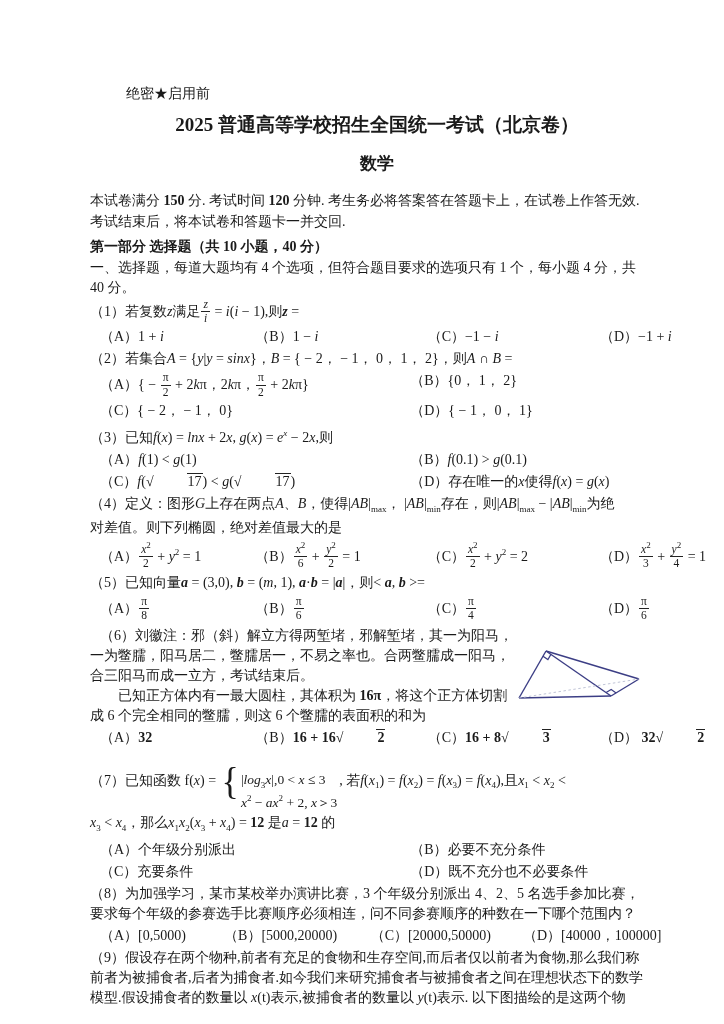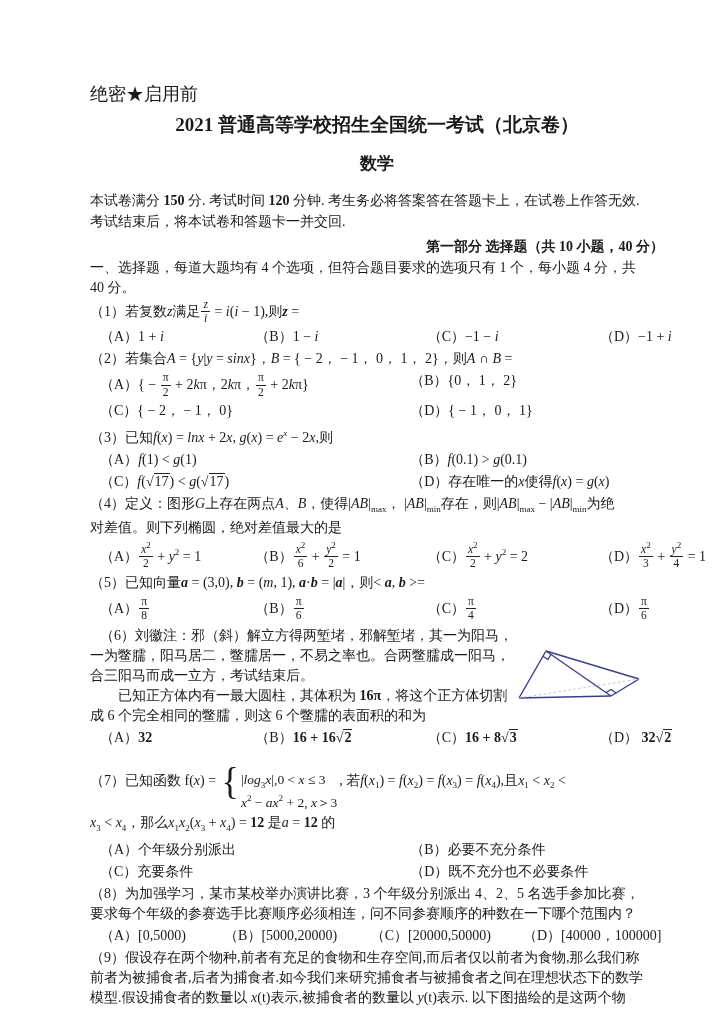--- a/index.html
+++ b/index.html
@@ -3,54 +3,54 @@
 <meta charset="utf-8">
 <style>
   html,body{margin:0;padding:0;}
   body{
     width:724px;height:1024px;background:#ffffff;color:#1a1a1a;
     font-family:"Liberation Serif","DejaVu Serif",serif;
     overflow:hidden;position:relative;
   }
   .page{padding:84px 60px 0 90px;width:574px;position:relative;}
   .line{font-size:14px;line-height:20px;white-space:nowrap;}
-  .classified{font-size:18px;margin-bottom:6px;}
+  .classified{font-size:14px;margin-bottom:6px;margin-left:36px;}
   .title{text-align:center;font-size:19px;font-weight:700;line-height:26px;margin:8px 0 14px 0;white-space:nowrap;}
   .subject{text-align:center;font-size:17px;font-weight:600;line-height:24px;margin:0 0 14px 0;}
   .inst{font-size:14px;line-height:21px;white-space:nowrap;}
-  .sechead{text-align:right;font-size:14px;font-weight:600;line-height:22px;margin-top:4px;}
+  .sechead{text-align:left;font-size:14px;font-weight:600;line-height:22px;margin-top:4px;}
   .stem{padding-left:10px;margin-top:4px;}
   .cont{padding-left:0;}
   .ind2{text-indent:28px;}
   .opts{display:grid;padding-left:10px;margin:2px 0;}
   .opts .opt{font-size:14px;line-height:20px;white-space:nowrap;}
   .g4{grid-template-columns:24% 27% 27% 22%;gap:20px;}
   .g2{grid-template-columns:55% 45%;}
   .g8{grid-template-columns:22% 26% 27% 25%;}
   
   i{font-style:italic;}
   sup{font-size:9px;}
   sub{font-size:9px;}
   .fr{display:inline-block;vertical-align:-0.55em;text-align:center;font-size:11.5px;line-height:1.15;margin:0 1px;}
   .fr .n{display:block;border-bottom:1px solid #222;padding:0 2px;}
   .fr .d{display:block;}
   .sq{white-space:nowrap;}
-  .sq .so{border-top:1px solid #222;padding:0 1px;}
+  .sq .so{border-top:1px solid #222;padding:0 1px;margin-left:33px;}
   .cases{display:inline-flex;align-items:center;vertical-align:middle;margin:0 2px;}
   .cb{font-size:36px;font-weight:300;line-height:0.85;margin-right:2px;transform:scaleY(1.05);}
   .cr{display:inline-flex;flex-direction:column;font-size:13.5px;line-height:1.5;margin-top:20px;}
   .q6wrap{position:relative;}
   .fig{position:absolute;right:-10px;top:-10px;}
 </style>
 </head>
 <body>
 
 <div class="page">
   <div class="classified line">绝密★启用前</div>
-  <div class="title">2021 普通高等学校招生全国统一考试（北京卷）</div>
+  <div class="title">2025 普通高等学校招生全国统一考试（北京卷）</div>
   <div class="subject">数学</div>
   <div class="inst">本试卷满分 <b>150</b> 分. 考试时间 <b>120</b> 分钟. 考生务必将答案答在答题卡上，在试卷上作答无效.</div>
   <div class="inst">考试结束后，将本试卷和答题卡一并交回.</div>
   <div class="sechead">第一部分 选择题（共 <b>10</b> 小题，<b>40</b> 分）</div>
   <div class="line">一、选择题，每道大题均有 4 个选项，但符合题目要求的选项只有 1 个，每小题 4 分，共</div>
   <div class="line">40 分。</div>
   <div id="doc-body">
       <div class="line ">（1）若复数<i>z</i>满足<span class="fr"><span class="n"><i>z</i></span><span class="d"><i>i</i></span></span> = <i>i</i>(<i>i</i> − 1),则<b><i>z</i></b> =</div>
       <div class="opts g4">
         <span class="opt">（A）1 + <i>i</i></span>

